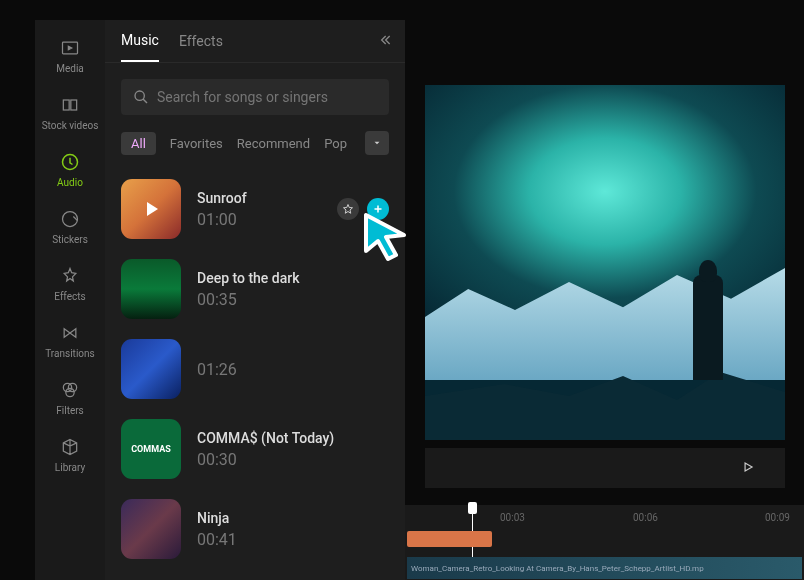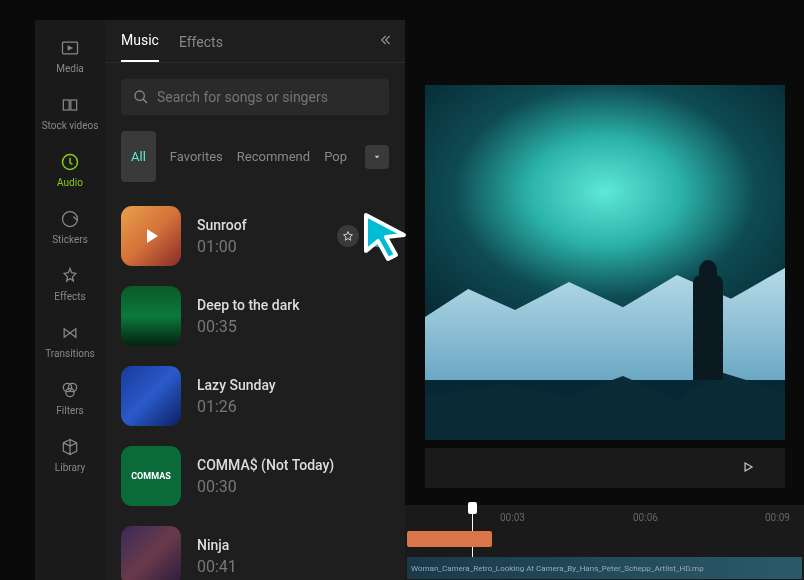--- a/index.html
+++ b/index.html
@@ -5,32 +5,32 @@
 * { margin: 0; padding: 0; box-sizing: border-box; font-family: -apple-system, BlinkMacSystemFont, "Segoe UI", Roboto, sans-serif; }
 body { background: #0a0a0a; width: 804px; height: 580px; overflow: hidden; position: relative; }
 
 .sidebar { position: absolute; left: 35px; top: 20px; width: 70px; height: 560px; background: #1a1a1a; display: flex; flex-direction: column; align-items: center; padding-top: 7px; }
 .sidebar-item { display: flex; flex-direction: column; align-items: center; justify-content: center; width: 100%; padding: 10px 0; cursor: pointer; color: #888; }
 .sidebar-item.active { color: #84cc16; }
 .sidebar-item .icon { width: 22px; height: 22px; display: flex; align-items: center; justify-content: center; margin-bottom: 4px; }
 .sidebar-item .label { font-size: 10px; text-align: center; }
 
 .panel { position: absolute; left: 105px; top: 20px; width: 300px; height: 560px; background: #1e1e1e; display: flex; flex-direction: column; }
-.tabs { display: flex; align-items: flex-end; padding: 12px 16px 0 16px; border-bottom: 1px solid #2a2a2a; position: relative; }
+.tabs { display: flex; align-items: center; padding: 12px 16px 0 16px; border-bottom: 1px solid #2a2a2a; position: relative; }
 .tab { color: #888; font-size: 14px; padding: 0 0 12px 0; margin-right: 20px; cursor: pointer; }
 .tab.active { color: #fff; border-bottom: 2px solid #fff; }
 .collapse-icon { position: absolute; right: 12px; top: 12px; color: #888; cursor: pointer; }
 
 .search-box { margin: 16px 16px 10px 16px; background: #2a2a2a; border-radius: 4px; display: flex; align-items: center; padding: 10px 12px; }
 .search-box svg { margin-right: 8px; }
 .search-input { background: transparent; border: none; outline: none; color: #aaa; font-size: 14px; flex: 1; }
 
 .filters { display: flex; align-items: center; padding: 6px 16px 14px 16px; gap: 14px; }
 .filter { color: #888; font-size: 13px; cursor: pointer; white-space: nowrap; }
-.filter.active { background: #3a3a3a; color: #5eead4; padding: 18px 10px; border-radius: 4px; }
+.filter.active { background: #3a3a3a; color: #f0abfc; padding: 4px 10px; border-radius: 4px; }
 .filter-dropdown { width: 24px; height: 24px; background: #3a3a3a; border-radius: 4px; display: flex; align-items: center; justify-content: center; cursor: pointer; margin-left: auto; }
 
 .song-list { flex: 1; overflow-y: auto; padding: 0 16px; }
 .song-item { display: flex; align-items: center; padding: 10px 0; position: relative; }
 .song-thumb { width: 60px; height: 60px; border-radius: 11px; margin-right: 16px; position: relative; flex-shrink: 0; }
 .song-thumb .play-overlay { position: absolute; inset: 0; display: flex; align-items: center; justify-content: center; }
 .song-info { flex: 1; }
 .song-title { color: #ddd; font-size: 14px; font-weight: 500; margin-bottom: 4px; }
 .song-duration { color: #777; font-size: 16px; }
 .song-actions { display: flex; gap: 8px; align-items: center; }
@@ -196,21 +196,20 @@
       <div class="song-thumb" style="background:linear-gradient(180deg,#0a5a2a,#0a7a3a,#052010);"></div>
       <div class="song-info">
         <div class="song-title">Deep to the dark</div>
         <div class="song-duration">00:35</div>
       </div>
     </div>
 
     <div class="song-item">
       <div class="song-thumb" style="background:linear-gradient(135deg,#1a3a9a,#2a5aca,#0a2060);"></div>
       <div class="song-info">
-        <div class="song-title">Lazy Sunday</div>
         <div class="song-duration">01:26</div>
       </div>
     </div>
 
     <div class="song-item">
       <div class="song-thumb" style="background:#0a6a3a;display:flex;align-items:center;justify-content:center;color:#fff;font-size:9px;font-weight:bold;">COMMAS</div>
       <div class="song-info">
         <div class="song-title">COMMA$ (Not Today)</div>
         <div class="song-duration">00:30</div>
       </div>

